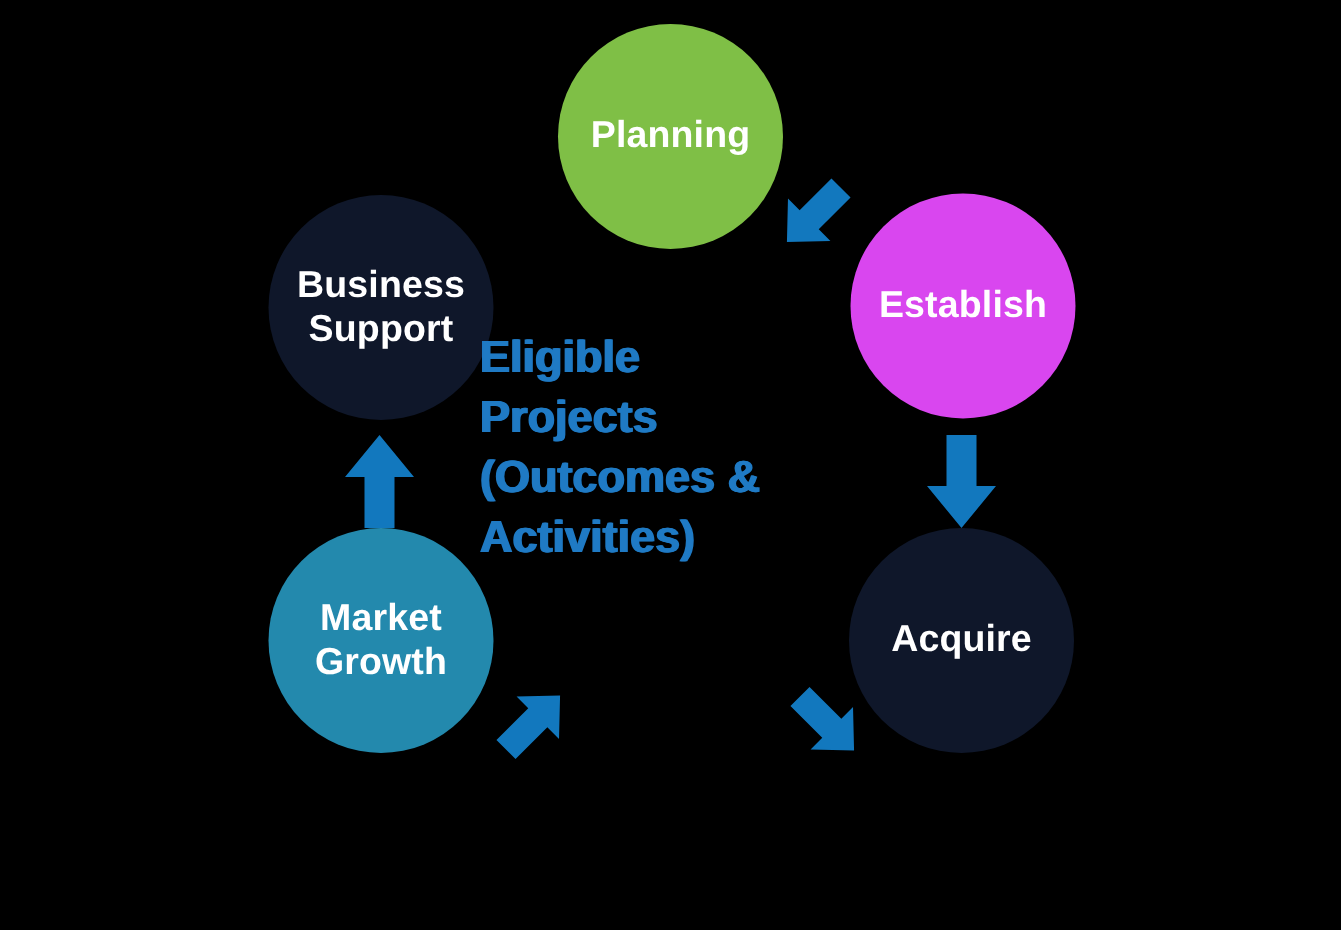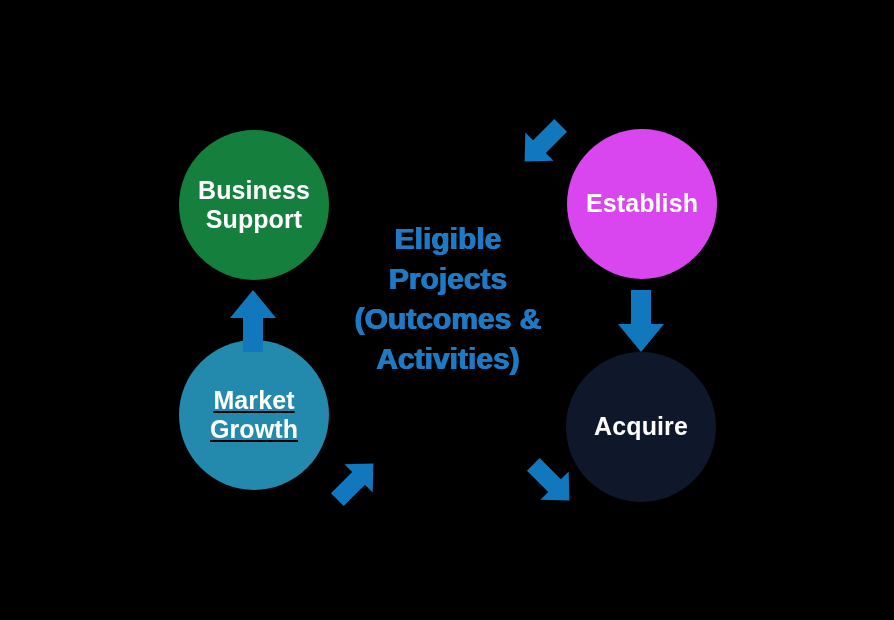--- a/index.html
+++ b/index.html
@@ -37,30 +37,30 @@
     letter-spacing: 0.1px;
     white-space: pre-line;
     font-family: "Liberation Sans", sans-serif;
   }
 
   
   #node-planning        { left: 372px; top: 16px;  width: 150px; height: 150px; }
   #node-establish       { left: 567px; top: 129px; width: 150px; height: 150px; }
   #node-acquire         { left: 566px; top: 352px; width: 150px; height: 150px; }
   #node-improve-expand  { left: 372px; top: 464px; width: 150px; height: 150px; }
-  #node-market-growth   { left: 179px; top: 340px; width: 150px; height: 150px; text-decoration: underline; }
+  #node-market-growth   { left: 179px; top: 352px; width: 150px; height: 150px; }
   #node-business-support{ left: 179px; top: 130px; width: 150px; height: 150px; }
 
   
   #center-text {
     position: absolute;
     left: 320px;
     top: 219px;
     width: 256px;
-    text-align: center;
+    text-align: left;
     color: #1f7ac4;
     font-weight: bold;
     font-size: 30px;
     line-height: 1.33;
     white-space: pre-line;
     font-family: "Liberation Sans", sans-serif;
     text-shadow: 0.6px 0 0 #1f7ac4, -0.6px 0 0 #1f7ac4;
   }
 
   
@@ -73,36 +73,39 @@
   #arrow-establish-acquire  { left: 610px; top: 286px;  width: 62px; height: 70px; }
   #arrow-acquire-improve    { left: 520px; top: 451px;  width: 62px; height: 62px; }
   #arrow-improve-market     { left: 324px; top: 451px;  width: 62px; height: 62px; }
   #arrow-market-business    { left: 222px; top: 286px;  width: 62px; height: 70px; }
 </style>
 </head>
 <body>
 
 <div id="diagram" style="background: rgb(0, 0, 0);">
 
+  <div class="node" id="node-planning" style="background: rgb(127, 191, 70);">
+    <span class="node-label" style="color: rgb(255, 255, 255);">Planning</span>
+  </div>
 
   <div class="node" id="node-establish" style="background: #d946ef;">
     <span class="node-label" style="color: rgb(255, 255, 255);">Establish</span>
   </div>
 
   <div class="node" id="node-acquire" style="background: #0f172a;">
     <span class="node-label" style="color: rgb(255, 255, 255);">Acquire</span>
   </div>
 
 
   <div class="node" id="node-market-growth" style="background: rgb(35, 137, 173);">
     <span class="node-label" style="color: rgb(255, 255, 255);">Market
 Growth</span>
   </div>
 
-  <div class="node" id="node-business-support" style="background: #15803d;">
+  <div class="node" id="node-business-support" style="background: #0f172a;">
     <span class="node-label" style="color: rgb(255, 255, 255);">Business
 Support</span>
   </div>
 
   <div id="center-text" style="color: rgb(31, 122, 196); text-shadow: rgb(31, 122, 196) 0.6px 0px 0px, rgb(31, 122, 196) -0.6px 0px 0px;">Eligible
 Projects
 (Outcomes &amp;
 Activities)</div>
 
   <div class="arrow" id="arrow-planning-establish">

